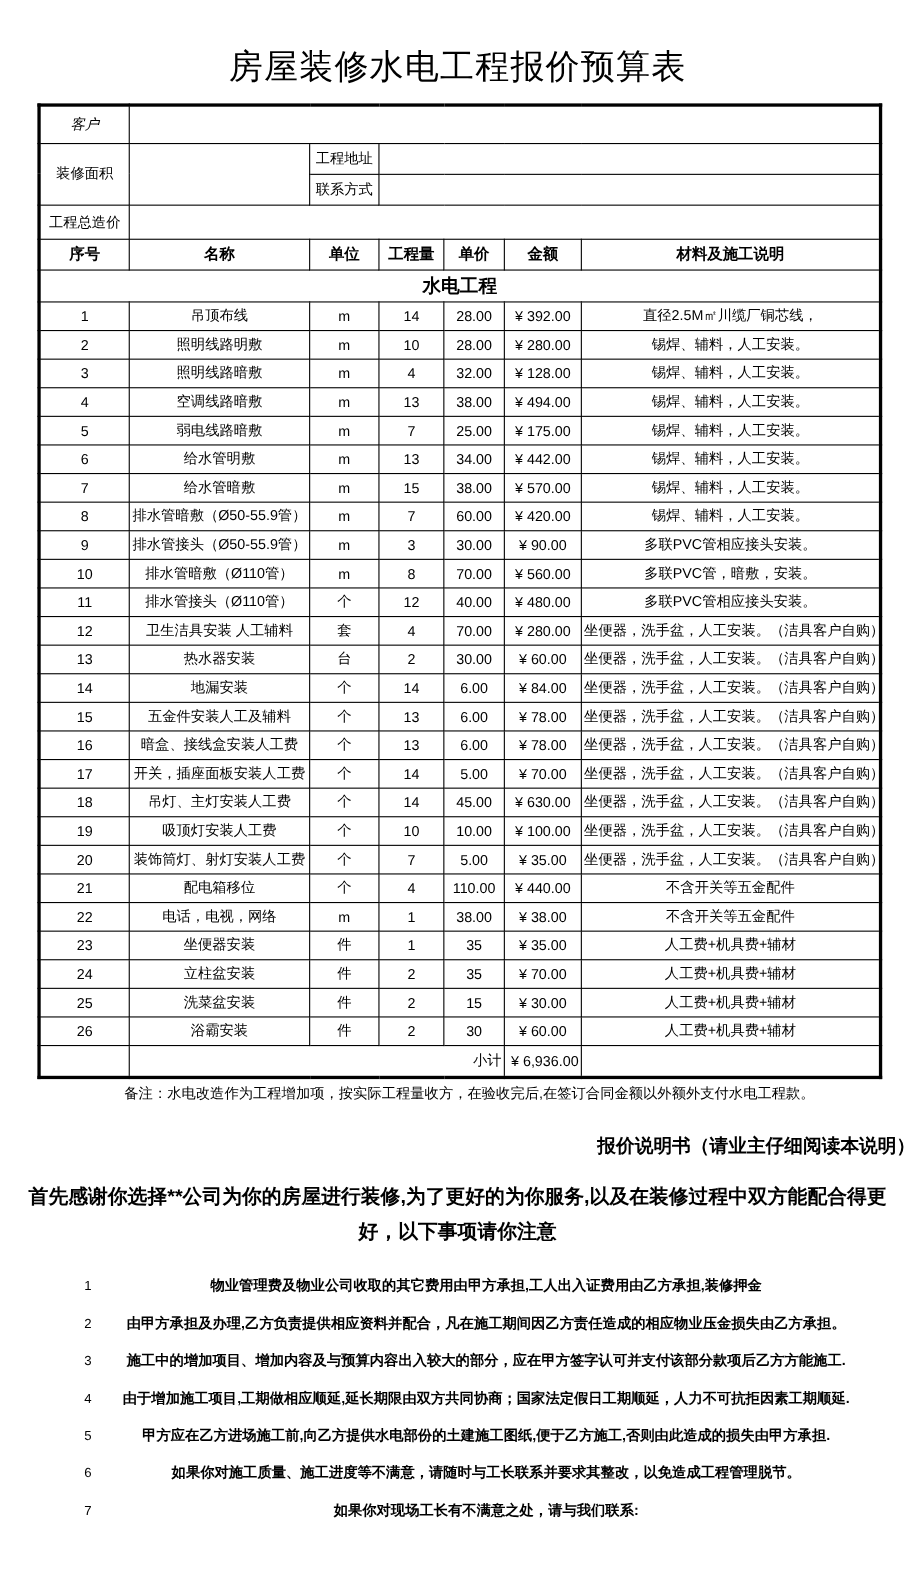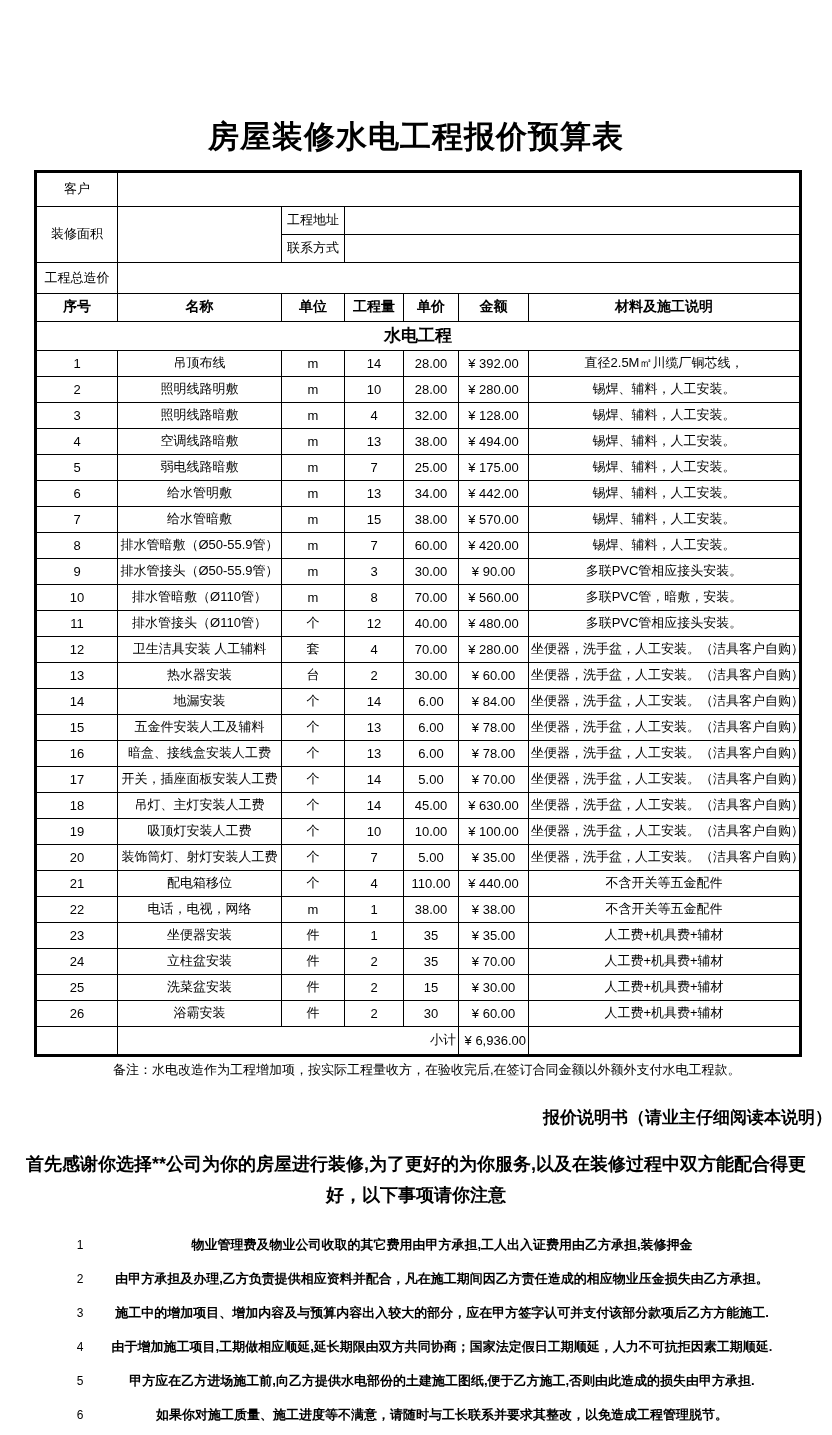--- a/index.html
+++ b/index.html
@@ -2,36 +2,36 @@
 <html><head>
 <meta charset="utf-8">
 <style>
   html,body{margin:0;padding:0;}
   body{
     width:832px;height:1435px;background:#ffffff;color:#000;
     font-family:"Liberation Sans","DejaVu Sans",sans-serif;
     position:relative;overflow:hidden;
   }
   .title{
-    padding-top:118px;margin:0 0 13px 0;
-    text-align:center;font-size:31px;font-weight:bold;line-height:1.25;
+    padding-top:42px;margin:0 0 13px 0;
+    text-align:center;font-size:31px;font-weight:normal;line-height:1.25;
     letter-spacing:1px;
   }
   table.main{
     margin-left:34px;width:768px;
     border-collapse:collapse;border:3px solid #000;
     table-layout:fixed;
   }
   table.main td,table.main th{
     border:1px solid #000;
     font-size:13px;font-weight:normal;
     text-align:center;vertical-align:middle;
     padding:0 2px;overflow:hidden;white-space:nowrap;
   }
-  tr.r-cust td{height:33px;}
+  tr.r-cust td{height:33px;font-style:italic;}
   tr.r-sub td{height:27px;}
   tr.r-total td{height:30px;}
   tr.r-head th{height:27px;font-weight:bold;font-size:14px;}
   tr.r-sec td{height:28px;font-weight:bold;font-size:17px;}
   tbody.data-rows td{height:25px;}
   tr.r-subtotal td{height:27px;text-align:right;}
   .lbl{font-size:13px;}
   .remark{
     margin:5px 0 0 113px;font-size:13px;line-height:1.3;
   }

